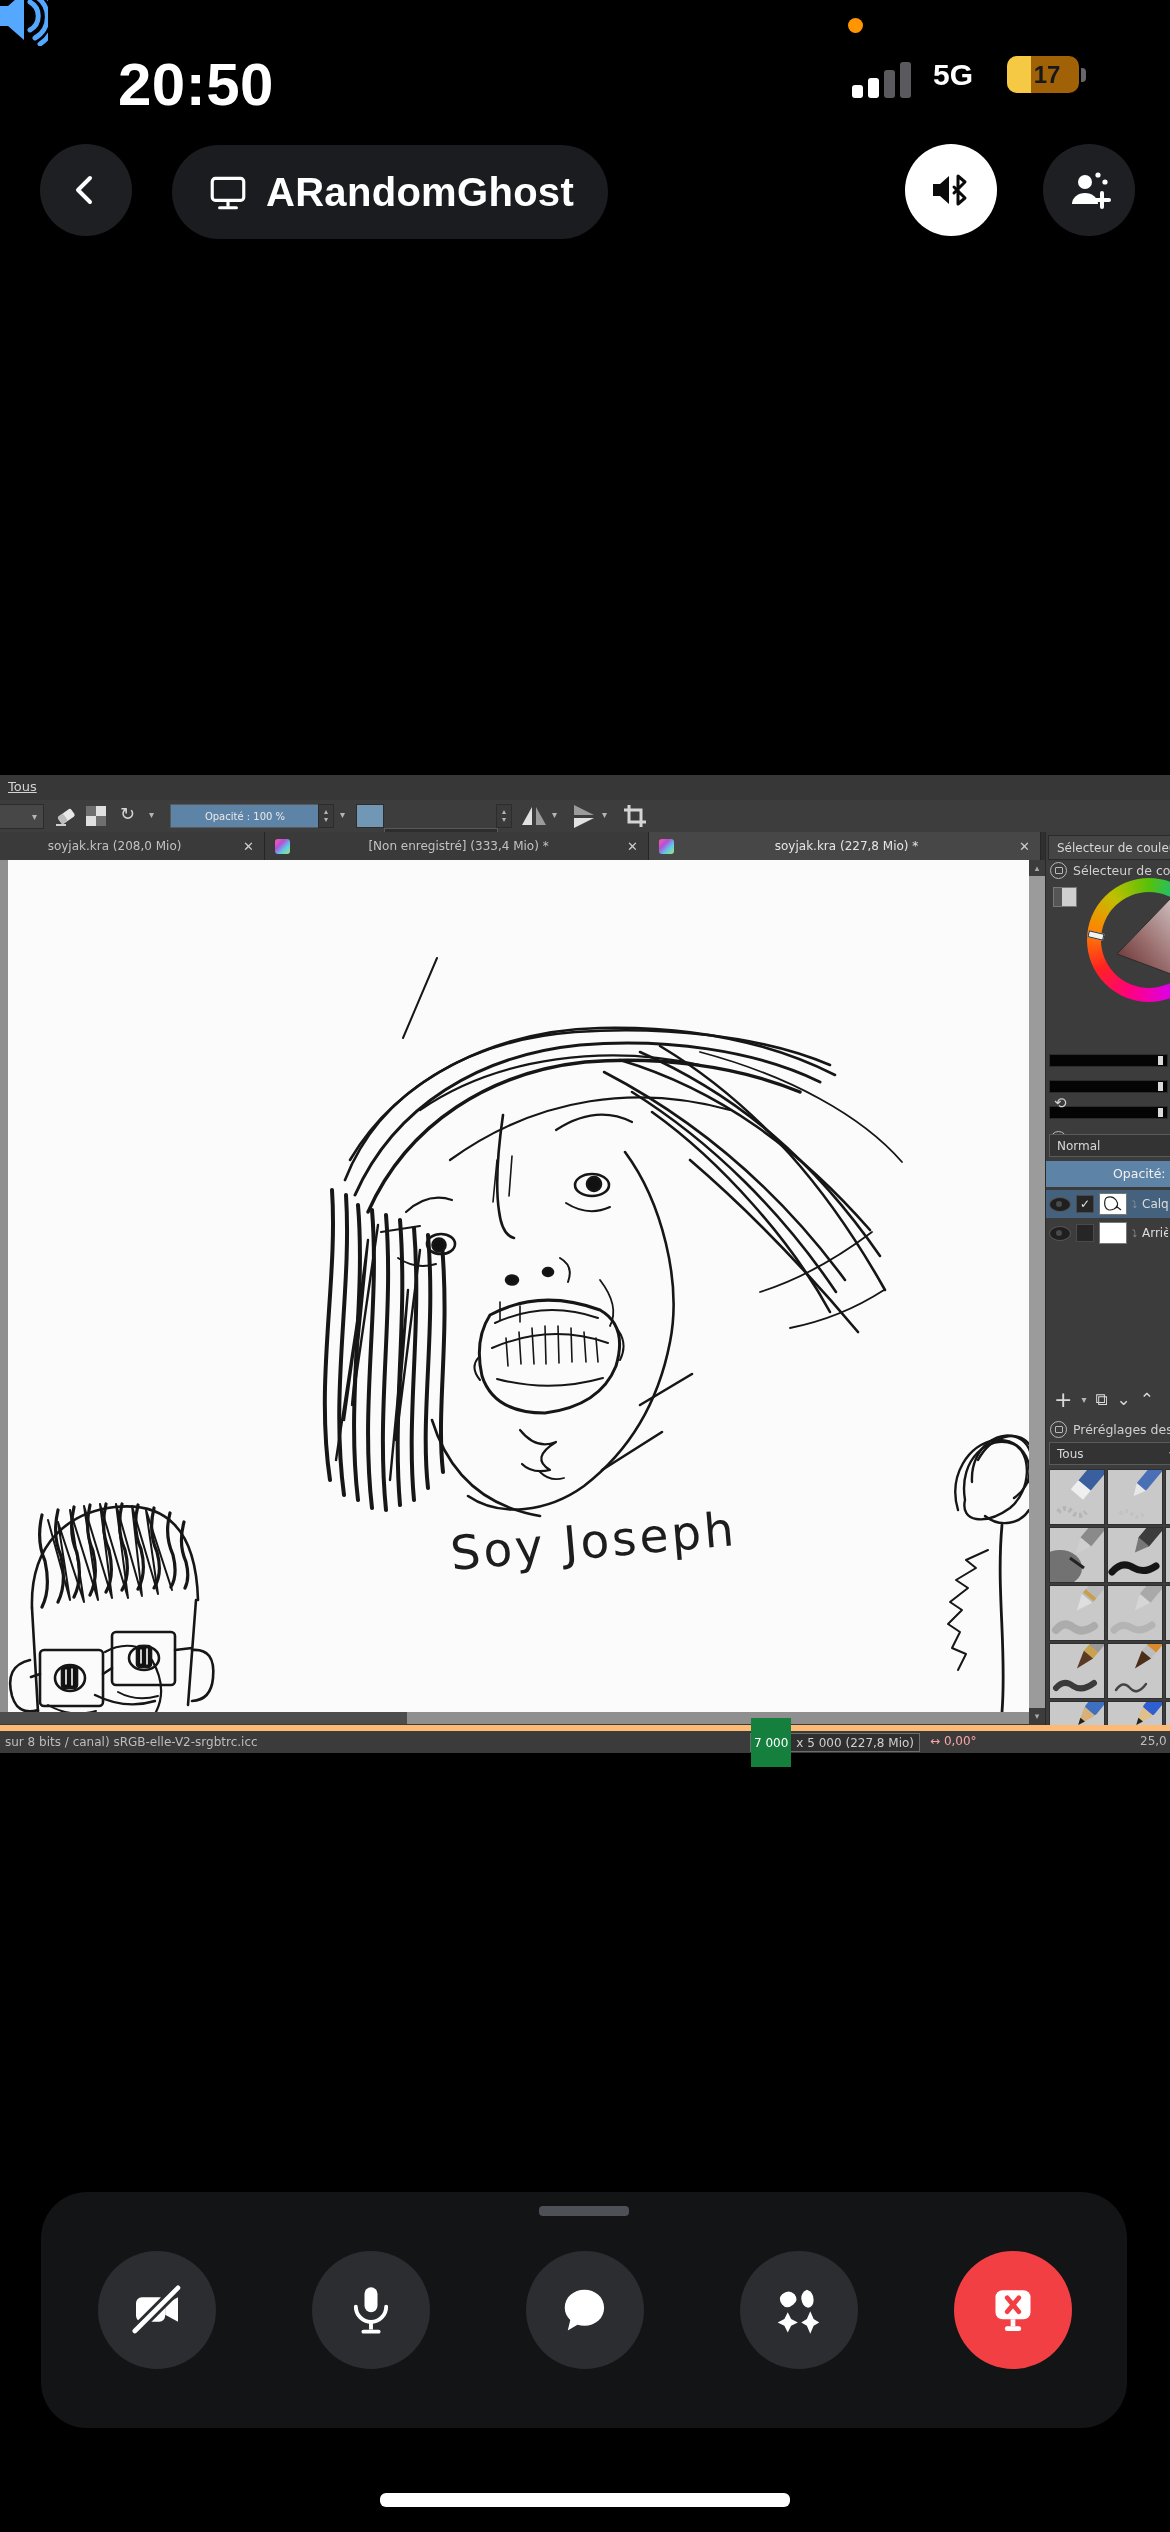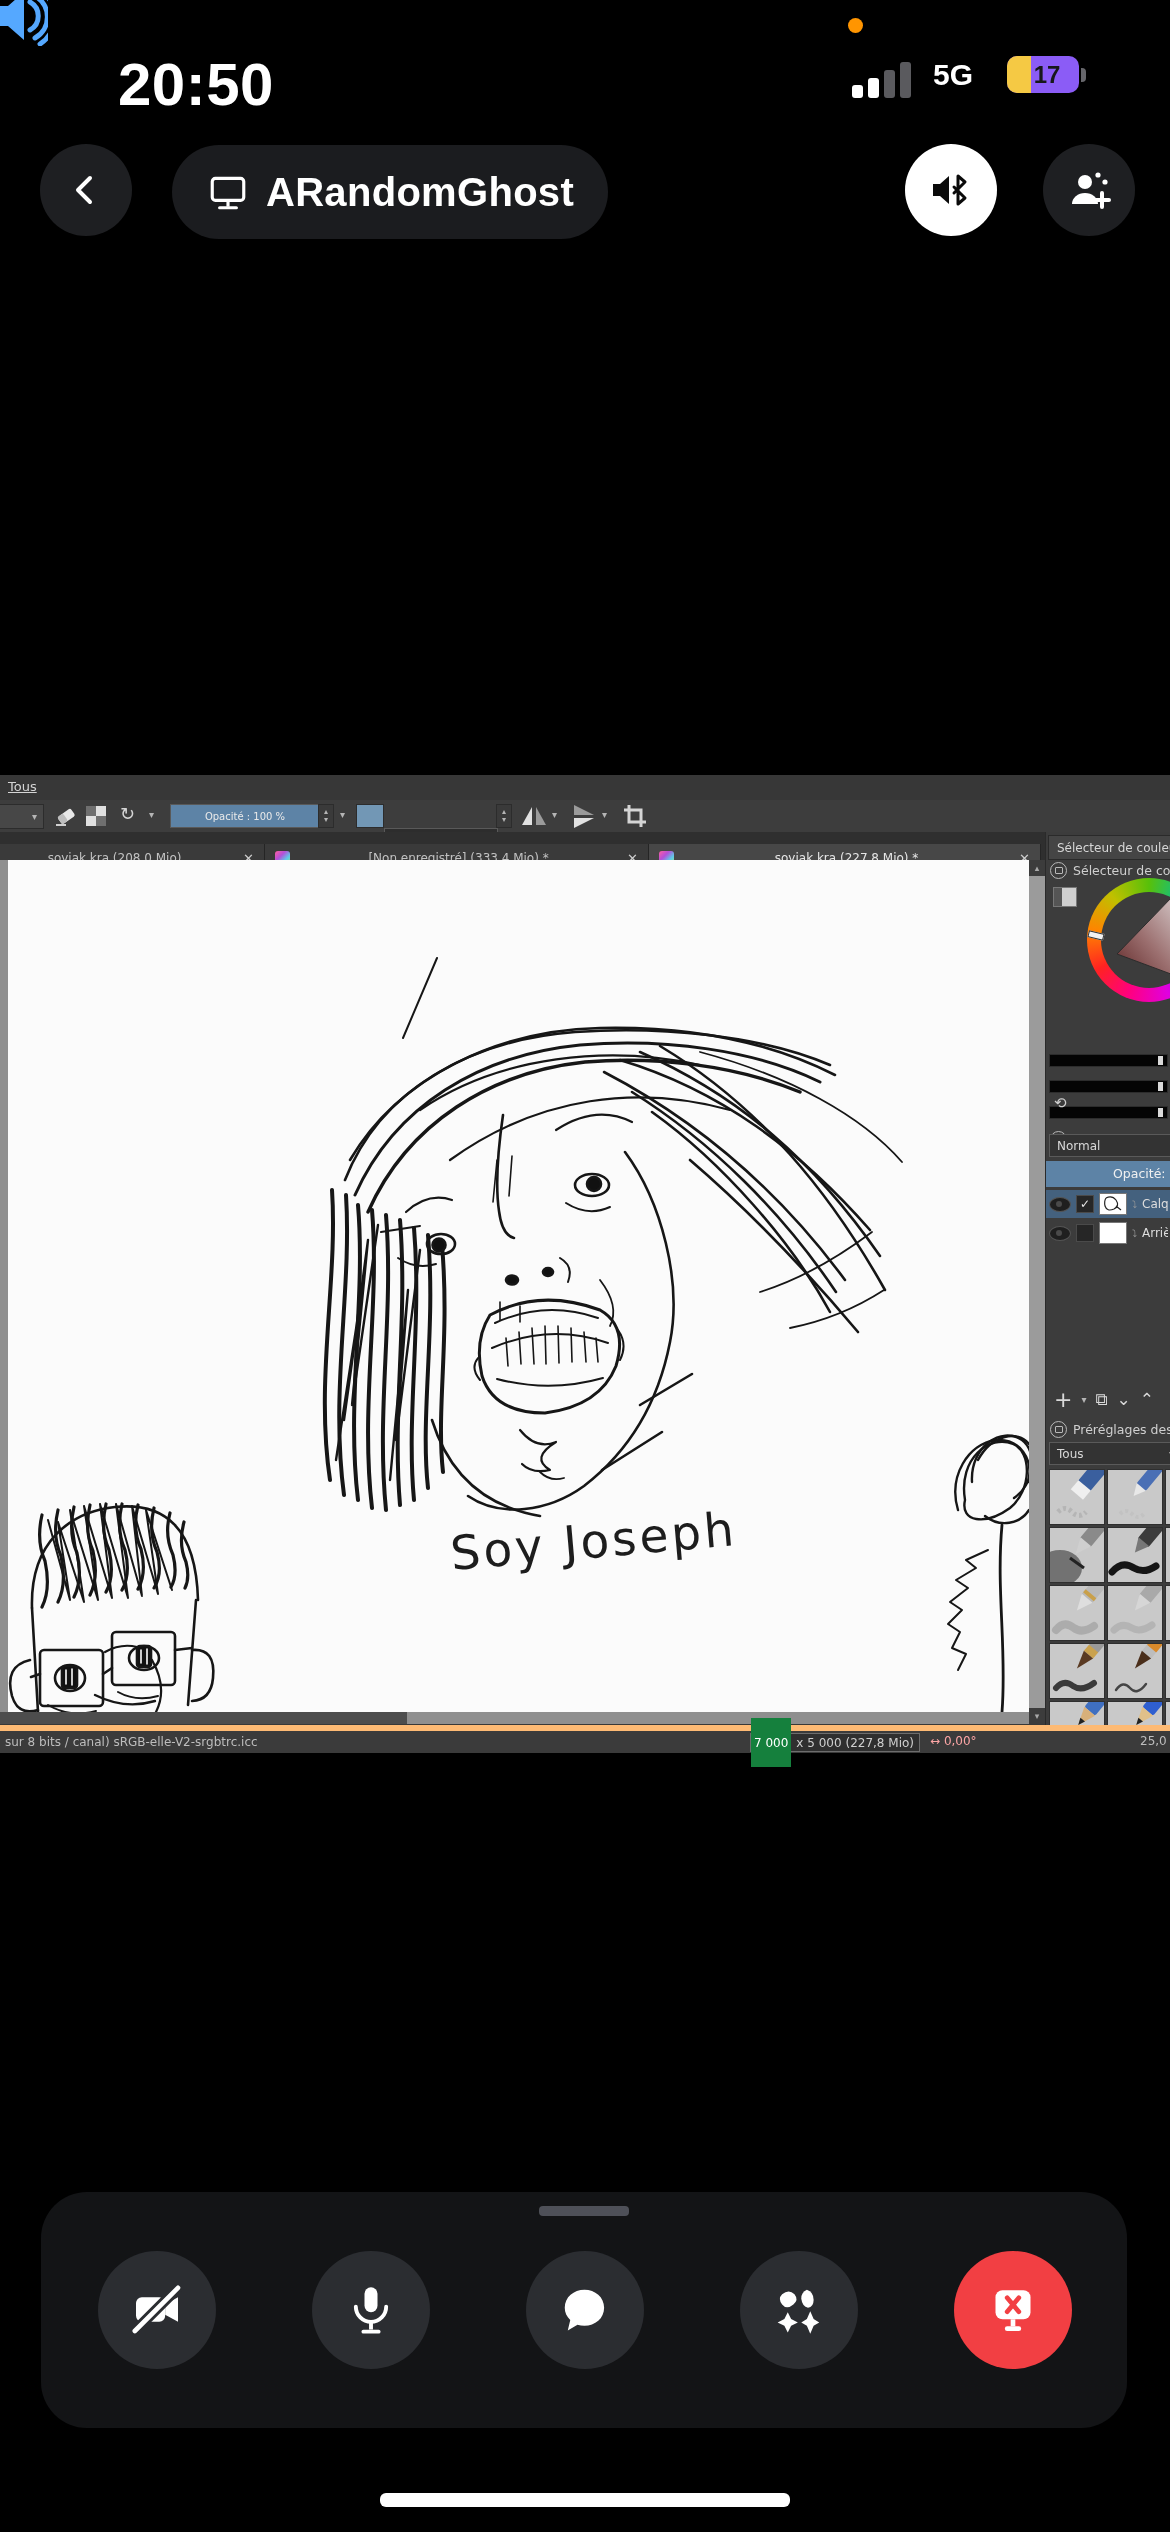--- a/index.html
+++ b/index.html
@@ -4,21 +4,21 @@
 <style>
   html,body{margin:0;padding:0;background:#000;}
   body{width:1170px;height:2532px;position:relative;overflow:hidden;
        font-family:"Liberation Sans","DejaVu Sans",sans-serif;-webkit-font-smoothing:antialiased;}
   .abs{position:absolute;}
   
   .time{color:#fff;font-size:60px;font-weight:600;letter-spacing:.5px;}
   .netlabel{color:#fff;font-size:30px;font-weight:600;}
   .sigbar{position:absolute;bottom:0;width:11px;border-radius:3px;background:#fff;}
   .sigbar.dim{background:#5a5a5e;}
-  .battery-body{width:72px;height:37px;border-radius:10px;background:#8b5cf6;position:relative;overflow:hidden;}
+  .battery-body{width:72px;height:37px;border-radius:10px;background:#a16207;position:relative;overflow:hidden;}
   .battery-fill{position:absolute;left:0;top:0;bottom:0;width:24px;background:#f5c944;}
   .battery-num{position:absolute;left:0;top:0;width:100%;height:100%;display:flex;align-items:center;justify-content:center;
                color:#17181a;font-size:24px;font-weight:700;padding-left:8px;box-sizing:border-box;}
   .battery-nub{width:5px;height:14px;background:#66666b;border-radius:0 4px 4px 0;}
   .rec-dot{width:15px;height:15px;border-radius:50%;background:#ff9500;}
   
   .hdr-circle{width:92px;height:92px;border-radius:50%;background:#1e1f22;display:flex;align-items:center;justify-content:center;}
   .hdr-circle.white{background:#ffffff;}
   .title-pill{height:94px;border-radius:47px;background:#1b1c1f;display:flex;align-items:center;gap:16px;padding:0 34px;}
   .title-text{color:#fff;font-size:40px;font-weight:700;letter-spacing:.3px;}
@@ -29,21 +29,21 @@
   .toolbar{background:#3d3d3d;border-bottom:1px solid #2a2a2a;}
   .tb-drop{background:#474747;border:1px solid #2c2c2c;}
   .slider{background:#2d2d2d;border:1px solid #595959;position:relative;overflow:hidden;}
   .slider .fill{position:absolute;left:0;top:0;bottom:0;background:#5d83a6;}
   .slider .slabel{position:absolute;left:0;top:0;width:100%;height:100%;display:flex;align-items:center;justify-content:center;
                   color:#e9e9e9;font-size:10px;white-space:nowrap;}
   .spin{display:flex;flex-direction:column;justify-content:center;color:#b5b5b5;font-size:8px;line-height:8px;
         background:#3a3a3a;border:1px solid #2c2c2c;width:14px;align-items:center;}
   .ddarrow{color:#b5b5b5;font-size:10px;}
   .tabbar{background:#2f2f2f;}
-  .ktab{position:absolute;top:12px;height:28px;display:flex;align-items:center;gap:24px;padding:0 10px;box-sizing:border-box;
+  .ktab{position:absolute;top:0;height:28px;display:flex;align-items:center;gap:24px;padding:0 10px;box-sizing:border-box;
         background:#3a3a3a;border-right:1px solid #252525;color:#c2c2c2;font-size:12px;}
   .ktab.active{background:#474747;color:#e6e6e6;}
   .ktab .lbl{flex:1;text-align:center;white-space:nowrap;overflow:hidden;}
   .ktab .x{color:#cfcfcf;font-size:13px;}
   .kicon{width:15px;height:15px;border-radius:3px;background:linear-gradient(135deg,#ff5fa0 0%,#b44fd8 35%,#5fc9e8 65%,#9fe86f 100%);flex:0 0 auto;}
   .canvas{background:#fbfbfb;overflow:hidden;}
   .doc-edge{background:#8f8f8f;}
   .vscroll{background:#9b9b9b;}
   .vscroll .arrowbox{position:absolute;left:0;width:100%;height:16px;background:#3c3c3c;color:#a9a9a9;
                      display:flex;align-items:center;justify-content:center;font-size:9px;}

